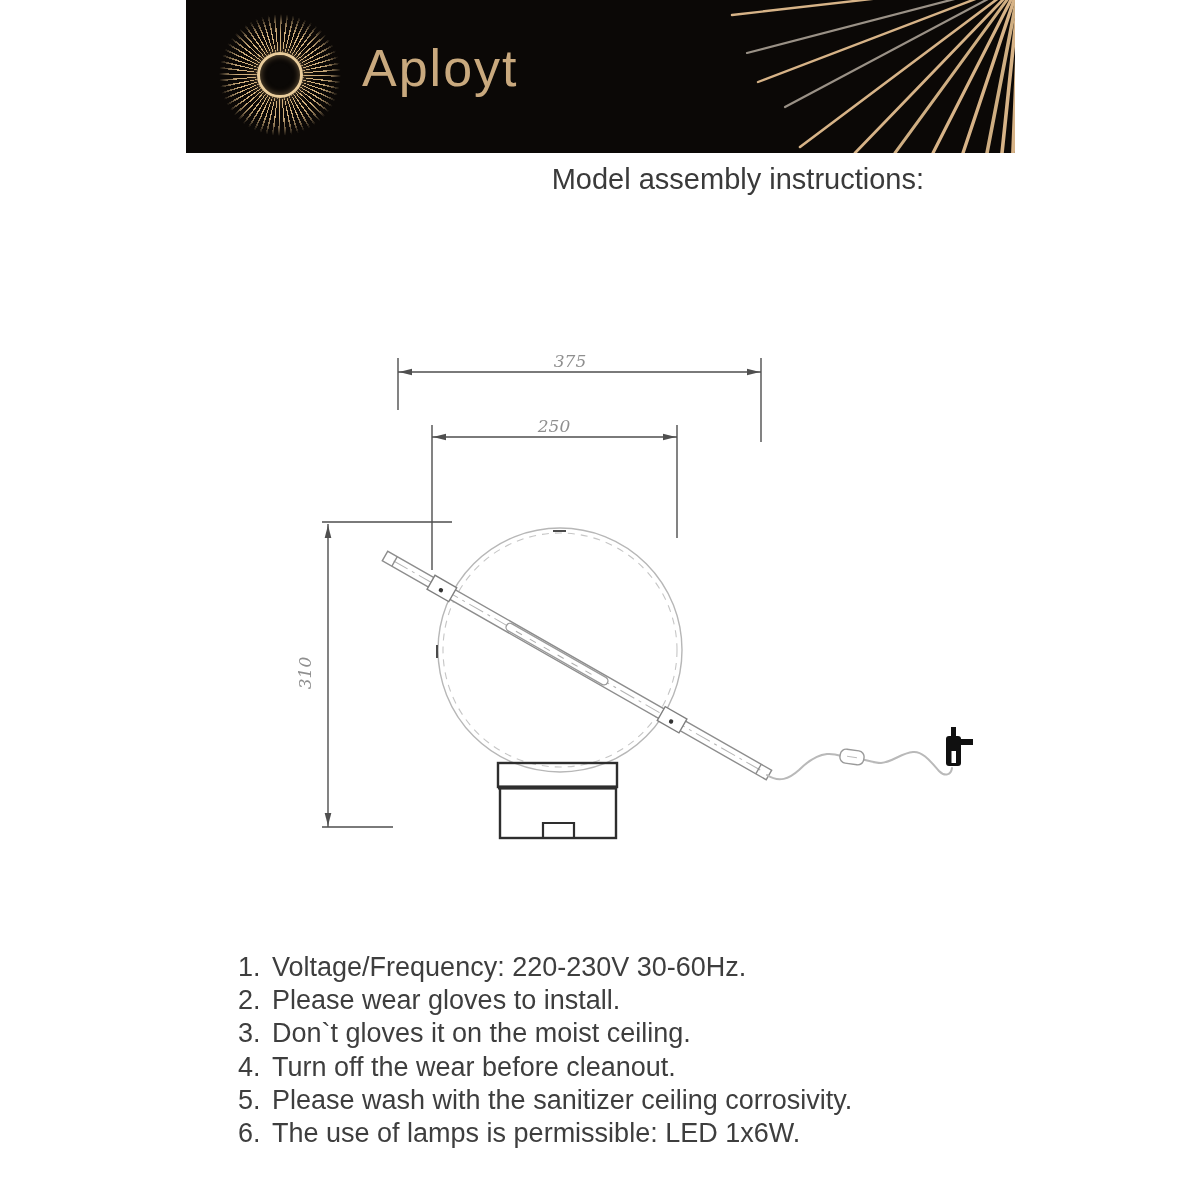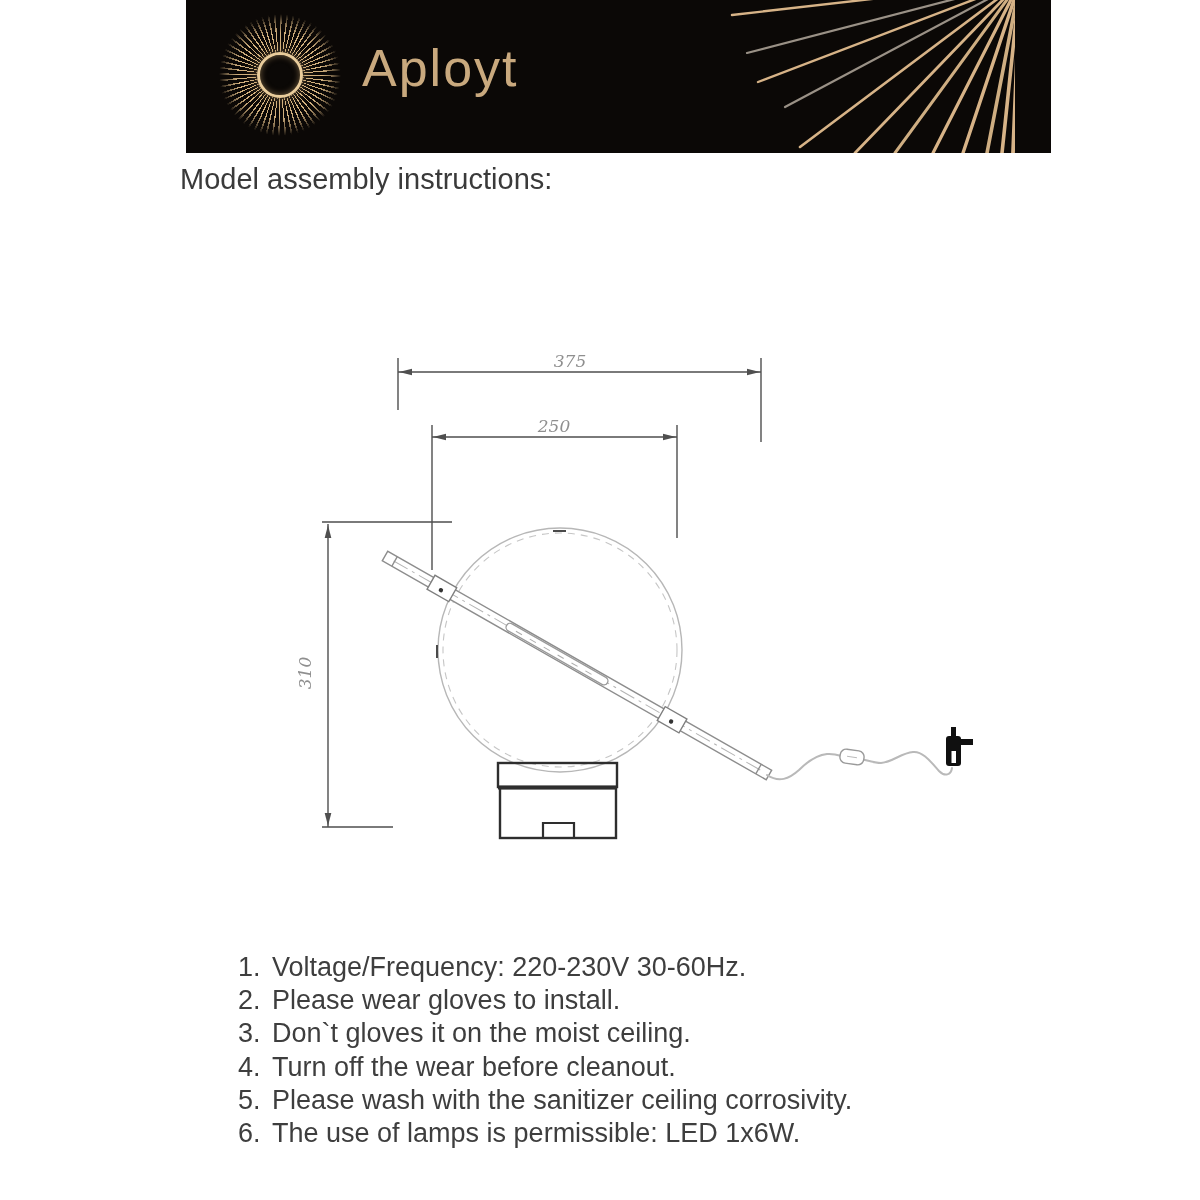--- a/index.html
+++ b/index.html
@@ -1,32 +1,32 @@
 <!DOCTYPE html>
 <html><head>
 <meta charset="utf-8">
 <style>
   html,body{margin:0;padding:0;background:#ffffff;}
   .page{position:relative;width:1200px;height:1200px;background:#ffffff;overflow:hidden;
         font-family:"Liberation Sans",sans-serif;}
 
   
-  .banner{position:absolute;left:186px;top:0;width:829px;height:153px;background:#0b0806;overflow:hidden;padding-left:36px;}
+  .banner{position:absolute;left:186px;top:0;width:829px;height:153px;background:#0b0806;overflow:hidden;}
   .sunburst-rays{position:absolute;left:32px;top:13px;width:124px;height:124px;border-radius:50%;
      background:repeating-conic-gradient(from 0deg,rgba(231,195,140,.95) 0deg 1.7deg,rgba(231,195,140,0) 1.7deg 6deg);
      -webkit-mask:radial-gradient(circle closest-side,transparent 0 21px,rgba(0,0,0,.95) 25px 42px,rgba(0,0,0,.55) 52px,transparent 61px);
      mask:radial-gradient(circle closest-side,transparent 0 21px,rgba(0,0,0,.95) 25px 42px,rgba(0,0,0,.55) 52px,transparent 61px);}
   .sunburst-ring{position:absolute;left:71px;top:52px;width:40px;height:40px;border-radius:50%;
      border:3px solid #e9cc9b;box-shadow:0 0 16px rgba(222,182,122,.45), inset 0 0 6px rgba(222,182,122,.5);}
   .brand{position:absolute;left:176px;top:38px;font-size:52px;line-height:60px;color:#c9a97e;
      letter-spacing:2px;font-weight:400;}
   .corner-rays{position:absolute;left:0;top:0;}
 
   
-  .title-block{position:absolute;left:180px;top:162px;width:744px;text-align:left;
+  .title-block{position:absolute;left:180px;top:162px;width:744px;text-align:right;
      color:#3a3a3a;font-size:29px;line-height:34px;font-weight:400;}
 
   
   .drawing{position:absolute;left:0;top:0;}
   .dim-stroke{stroke:#4f4f4f;stroke-width:1.4;fill:none;}
   .dim-arrow{fill:#4f4f4f;stroke:none;}
   .dim-label{font-family:"DejaVu Serif",serif;font-style:italic;font-size:17px;fill:#8f8f8f;text-anchor:middle;}
   .sphere{stroke:#b7b7b7;stroke-width:1.4;fill:none;}
   .sphere-dash{stroke:#c6c6c6;stroke-width:1.1;fill:none;stroke-dasharray:7 6;}
   .tick{stroke:#4a4a4a;stroke-width:2;fill:none;}

